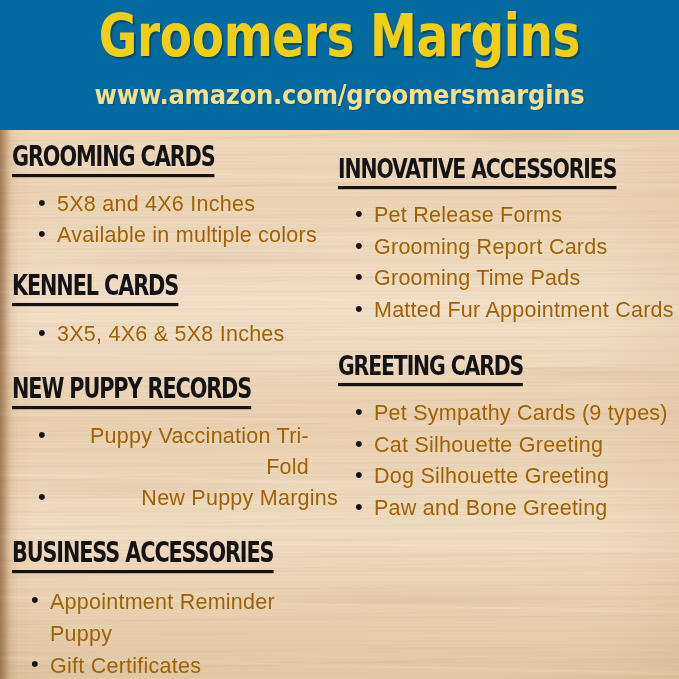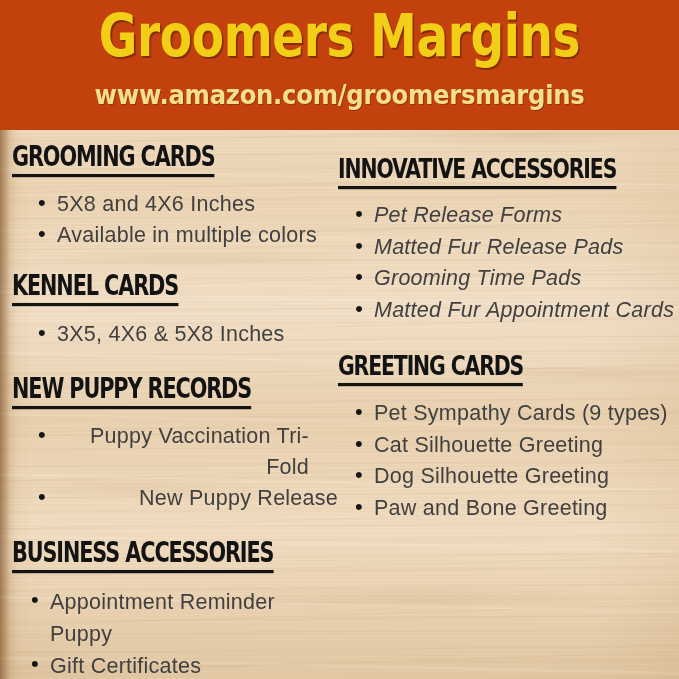--- a/index.html
+++ b/index.html
@@ -94,21 +94,21 @@
   }
   .wood-vignette {
     position:absolute; inset:0;
     background:radial-gradient(ellipse 105% 95% at 50% 48%,
       rgba(0,0,0,0) 58%, rgba(120,82,44,.10) 100%);
   }
 
   
   #banner {
     position:absolute; left:0; top:0; width:679px; height:130px;
-    background:#c2410c;
+    background:#0369a1;
     z-index:5;
   }
   #banner-title {
     position:absolute; left:0; right:0; top:-2px;
     text-align:center;
     font-family:"DejaVu Sans", sans-serif;
     font-weight:bold;
     font-size:56px;
     line-height:72px;
     letter-spacing:-0.5px;
@@ -166,21 +166,21 @@
   ul.items {
     list-style:none;
     margin:0;
     padding:0;
   }
   ul.items li {
     position:relative;
     font-family:"Liberation Sans", sans-serif;
     font-size:21.5px;
     line-height:30.5px;
-    color:#404040;
+    color:#a16207;
     letter-spacing:.25px;
     padding-left:24px;
     white-space:nowrap;
   }
   ul.items li.wrapline { white-space:normal; }
   ul.items li::before {
     content:"\2022";
     position:absolute;
     left:5px; top:-1px;
     font-size:22px;
@@ -192,21 +192,21 @@
   #col-left  .sec-0 .sec-head-wrap { padding-top:12px; }
   #col-left  .sec-0 ul { padding-top:13px; padding-left:21px; }
   #col-left  .sec-1 .sec-head-wrap { padding-top:21px; }
   #col-left  .sec-1 ul { padding-top:14px; padding-left:21px; }
   #col-left  .sec-2 .sec-head-wrap { padding-top:24px; }
   #col-left  .sec-2 ul { padding-top:13px; padding-left:21px;text-align:right; }
   #col-left  .sec-3 .sec-head-wrap { padding-top:24px;text-align:center; }
   #col-left  .sec-3 ul { padding-top:14px; padding-left:14px; }
 
   #col-right .sec-0 .sec-head-wrap { padding-top:24px; }
-  #col-right .sec-0 ul { padding-top:12px; padding-left:12px;font-style:italic; }
+  #col-right .sec-0 ul { padding-top:12px; padding-left:12px; }
   #col-right .sec-1 .sec-head-wrap { padding-top:25px; }
   #col-right .sec-1 ul { padding-top:13px; padding-left:12px; }
 
   #col-right .sec-head { font-size:25.5px; }
   #col-right ul.items li { font-size:21.5px; line-height:31.5px; }
   #col-left  .sec-3 ul.items li { line-height:32px; }
   #col-left  .sec-2 ul.items li { line-height:31px; }
 </style>
 </head>
 <body>
@@ -248,21 +248,21 @@
           <li>3X5, 4X6 &amp; 5X8 Inches</li>
         </ul>
       </div>
 
       <div class="section sec-2">
         <div class="sec-head-wrap">
           <span class="sec-head">New Puppy Records</span>
         </div>
         <ul class="items">
           <li class="wrapline" style="max-width:276px">Puppy Vaccination Tri-Fold</li>
-          <li>New Puppy Release</li>
+          <li>New Puppy Margins</li>
         </ul>
       </div>
 
       <div class="section sec-3">
         <div class="sec-head-wrap">
           <span class="sec-head">Business Accessories</span>
         </div>
         <ul class="items">
           <li class="wrapline" style="max-width:284px">Appointment Reminder Puppy</li>
           <li>Gift Certificates</li>
@@ -272,21 +272,21 @@
     </div>
 
     <div class="column" id="col-right">
 
       <div class="section sec-0">
         <div class="sec-head-wrap">
           <span class="sec-head">Innovative Accessories</span>
         </div>
         <ul class="items">
           <li>Pet Release Forms</li>
-          <li>Matted Fur Release Pads</li>
+          <li>Grooming Report Cards</li>
           <li>Grooming Time Pads</li>
           <li>Matted Fur Appointment Cards</li>
         </ul>
       </div>
 
       <div class="section sec-1">
         <div class="sec-head-wrap">
           <span class="sec-head">Greeting Cards</span>
         </div>
         <ul class="items">

